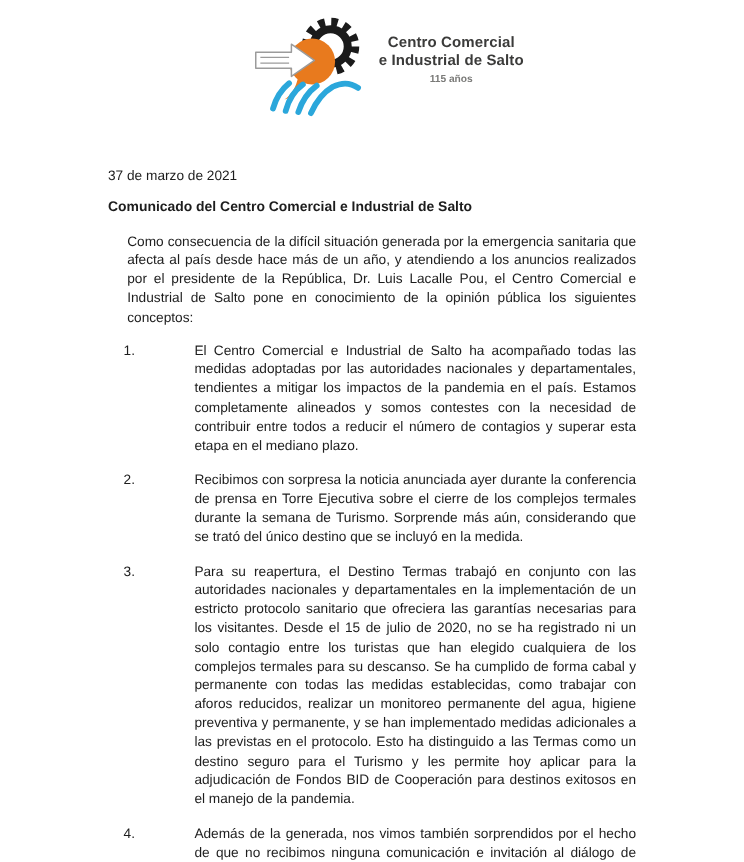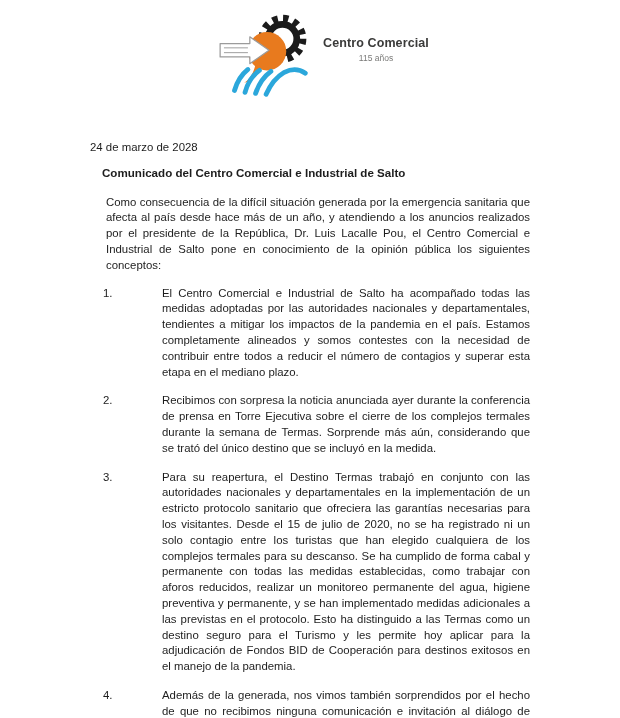--- a/index.html
+++ b/index.html
@@ -17,29 +17,29 @@
     position: absolute; top: 10px; left: 0; width: 620px;
     display: flex; justify-content: center; align-items: center;
     gap: 4px; transform: translateX(14px);
   }
   .logo-emblem { width: 100px; height: 92px; flex: none; }
   .logo-text { text-align: center; padding-bottom: 14px; }
   .org-name {
     font-weight: bold; font-size: 12.5px; line-height: 15px; color: #3b3b3a;
     letter-spacing: 0.1px;
   }
-  .org-years { font-size: 8.5px; color: #7a7a78; margin-top: 2px; }
+  .org-years { font-size: 8.5px; color: #7a7a78; margin-top: 2px; font-weight: bold; }
 
   
   .content {
     position: absolute; left: 90px; top: 140px; width: 440px;
     font-size: 11.4px; line-height: 15.8px;
   }
   .date { margin: 0 0 9px 0; }
-  .title { font-size: 11.6px; font-weight: bold; margin: 0 0 14px 12px; line-height: 15.8px; }
+  .title { font-size: 11.6px; font-weight: bold; margin: 0 0 14px 0; line-height: 15.8px; }
   .intro { margin: 0 0 12px 16px; text-align: justify; }
   ol.items { list-style: none; margin: 0; padding: 0; }
   li.item { display: flex; margin-bottom: 13px; }
   li.item .num { flex: none; width: 19px; margin-left: 13px; }
   li.item .txt { flex: 1; text-align: justify; margin-left: 40px; }
 </style>
 </head>
 <body>
 
 <div class="page">
@@ -65,37 +65,38 @@
 
       <g fill="none" stroke="#2BA7DB" stroke-width="5" stroke-linecap="round">
         <path d="M16,84 Q20,70 30,62"></path>
         <path d="M27,86 Q31,71 42,63"></path>
         <path d="M38,87 Q43,72 54,64"></path>
         <path d="M49,88 Q56,72 68,65 Q80,59 90,66"></path>
       </g>
     </svg>
     <div class="logo-text">
       <div class="org-name">Centro Comercial</div>
+      <div class="org-name">e Industrial de Salto</div>
       <div class="org-years">115 años</div>
     </div>
   </header>
 
   <main class="content">
-    <div class="date">24 de marzo de 2028</div>
+    <div class="date">37 de marzo de 2021</div>
     <h1 class="title">Comunicado del Centro Comercial e Industrial de Salto</h1>
     <p class="intro">Como consecuencia de la difícil situación generada por la emergencia sanitaria que afecta al país desde hace más de un año, y atendiendo a los anuncios realizados por el presidente de la República, Dr. Luis Lacalle Pou, el Centro Comercial e Industrial de Salto pone en conocimiento de la opinión pública los siguientes conceptos:</p>
 
     <ol class="items">
       <li class="item">
         <span class="num">1.</span>
         <span class="txt">El Centro Comercial e Industrial de Salto ha acompañado todas las medidas adoptadas por las autoridades nacionales y departamentales, tendientes a mitigar los impactos de la pandemia en el país. Estamos completamente alineados y somos contestes con la necesidad de contribuir entre todos a reducir el número de contagios y superar esta etapa en el mediano plazo.</span>
       </li>
       <li class="item">
         <span class="num">2.</span>
-        <span class="txt">Recibimos con sorpresa la noticia anunciada ayer durante la conferencia de prensa en Torre Ejecutiva sobre el cierre de los complejos termales durante la semana de Termas. Sorprende más aún, considerando que se trató del único destino que se incluyó en la medida.</span>
+        <span class="txt">Recibimos con sorpresa la noticia anunciada ayer durante la conferencia de prensa en Torre Ejecutiva sobre el cierre de los complejos termales durante la semana de Turismo. Sorprende más aún, considerando que se trató del único destino que se incluyó en la medida.</span>
       </li>
       <li class="item">
         <span class="num">3.</span>
         <span class="txt">Para su reapertura, el Destino Termas trabajó en conjunto con las autoridades nacionales y departamentales en la implementación de un estricto protocolo sanitario que ofreciera las garantías necesarias para los visitantes. Desde el 15 de julio de 2020, no se ha registrado ni un solo contagio entre los turistas que han elegido cualquiera de los complejos termales para su descanso. Se ha cumplido de forma cabal y permanente con todas las medidas establecidas, como trabajar con aforos reducidos, realizar un monitoreo permanente del agua, higiene preventiva y permanente, y se han implementado medidas adicionales a las previstas en el protocolo. Esto ha distinguido a las Termas como un destino seguro para el Turismo y les permite hoy aplicar para la adjudicación de Fondos BID de Cooperación para destinos exitosos en el manejo de la pandemia.</span>
       </li>
       <li class="item">
         <span class="num">4.</span>
         <span class="txt">Además de la generada, nos vimos también sorprendidos por el hecho de que no recibimos ninguna comunicación e invitación al diálogo de parte</span>
       </li>
     </ol>

